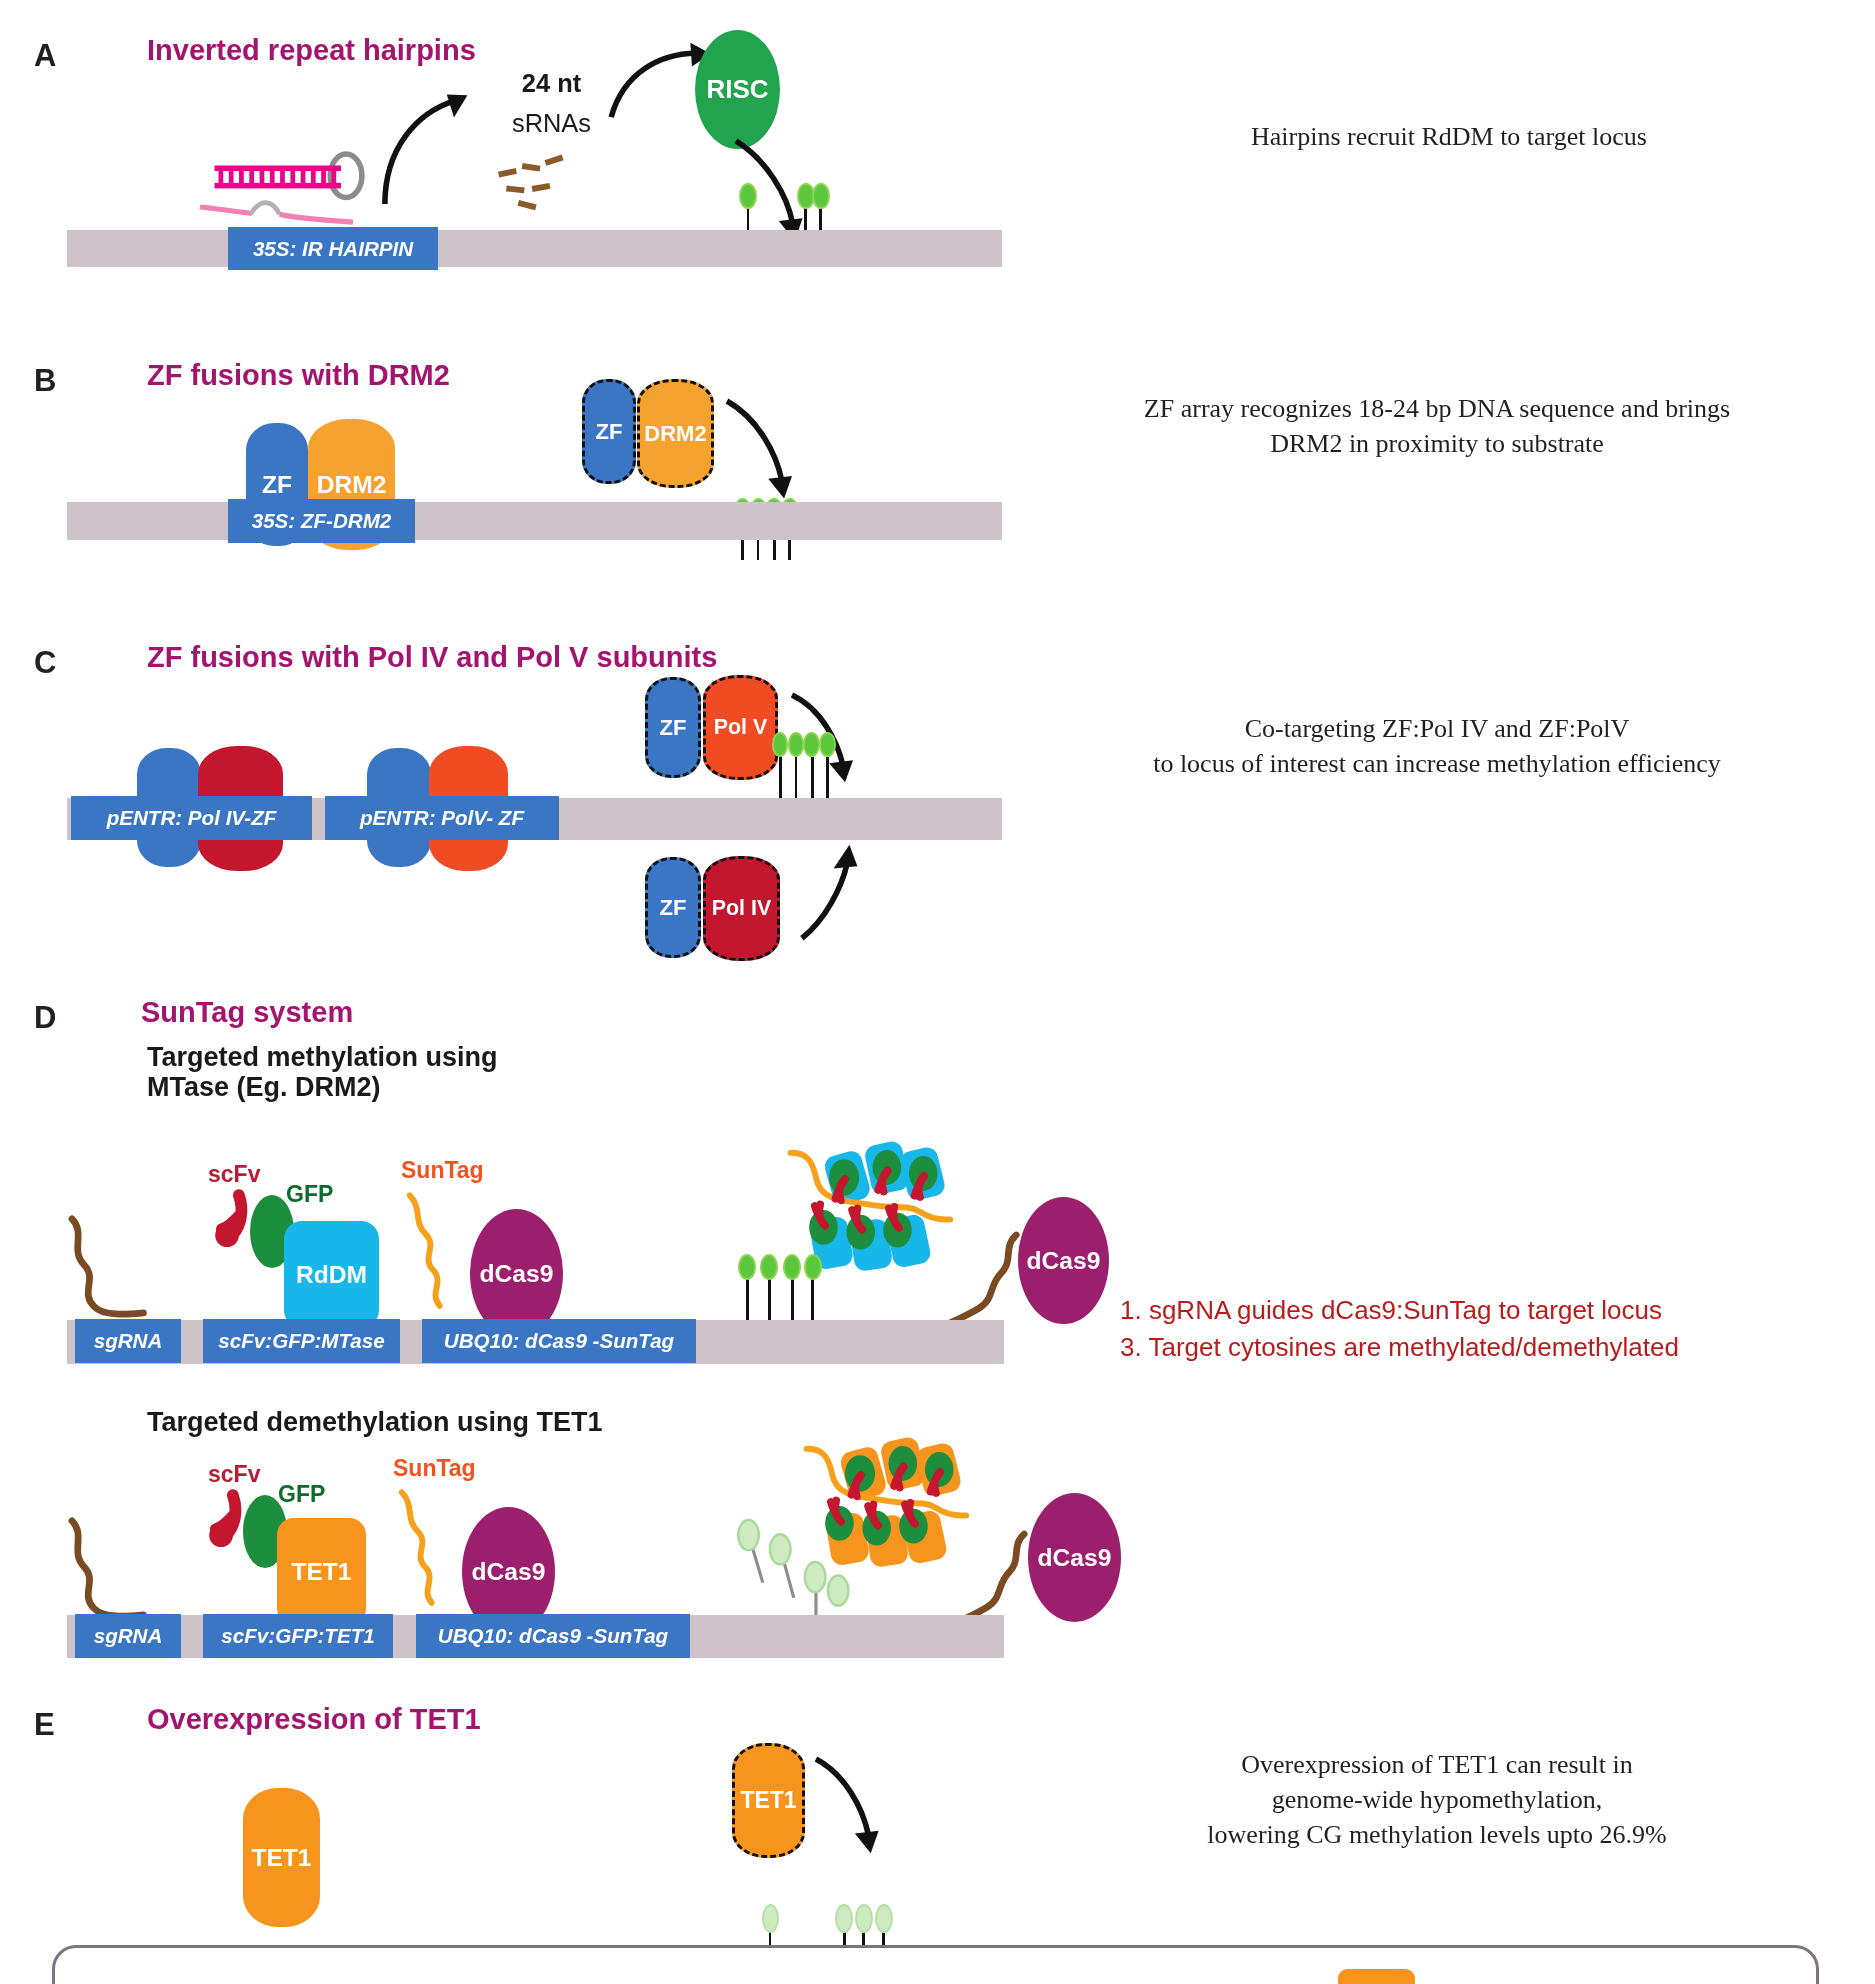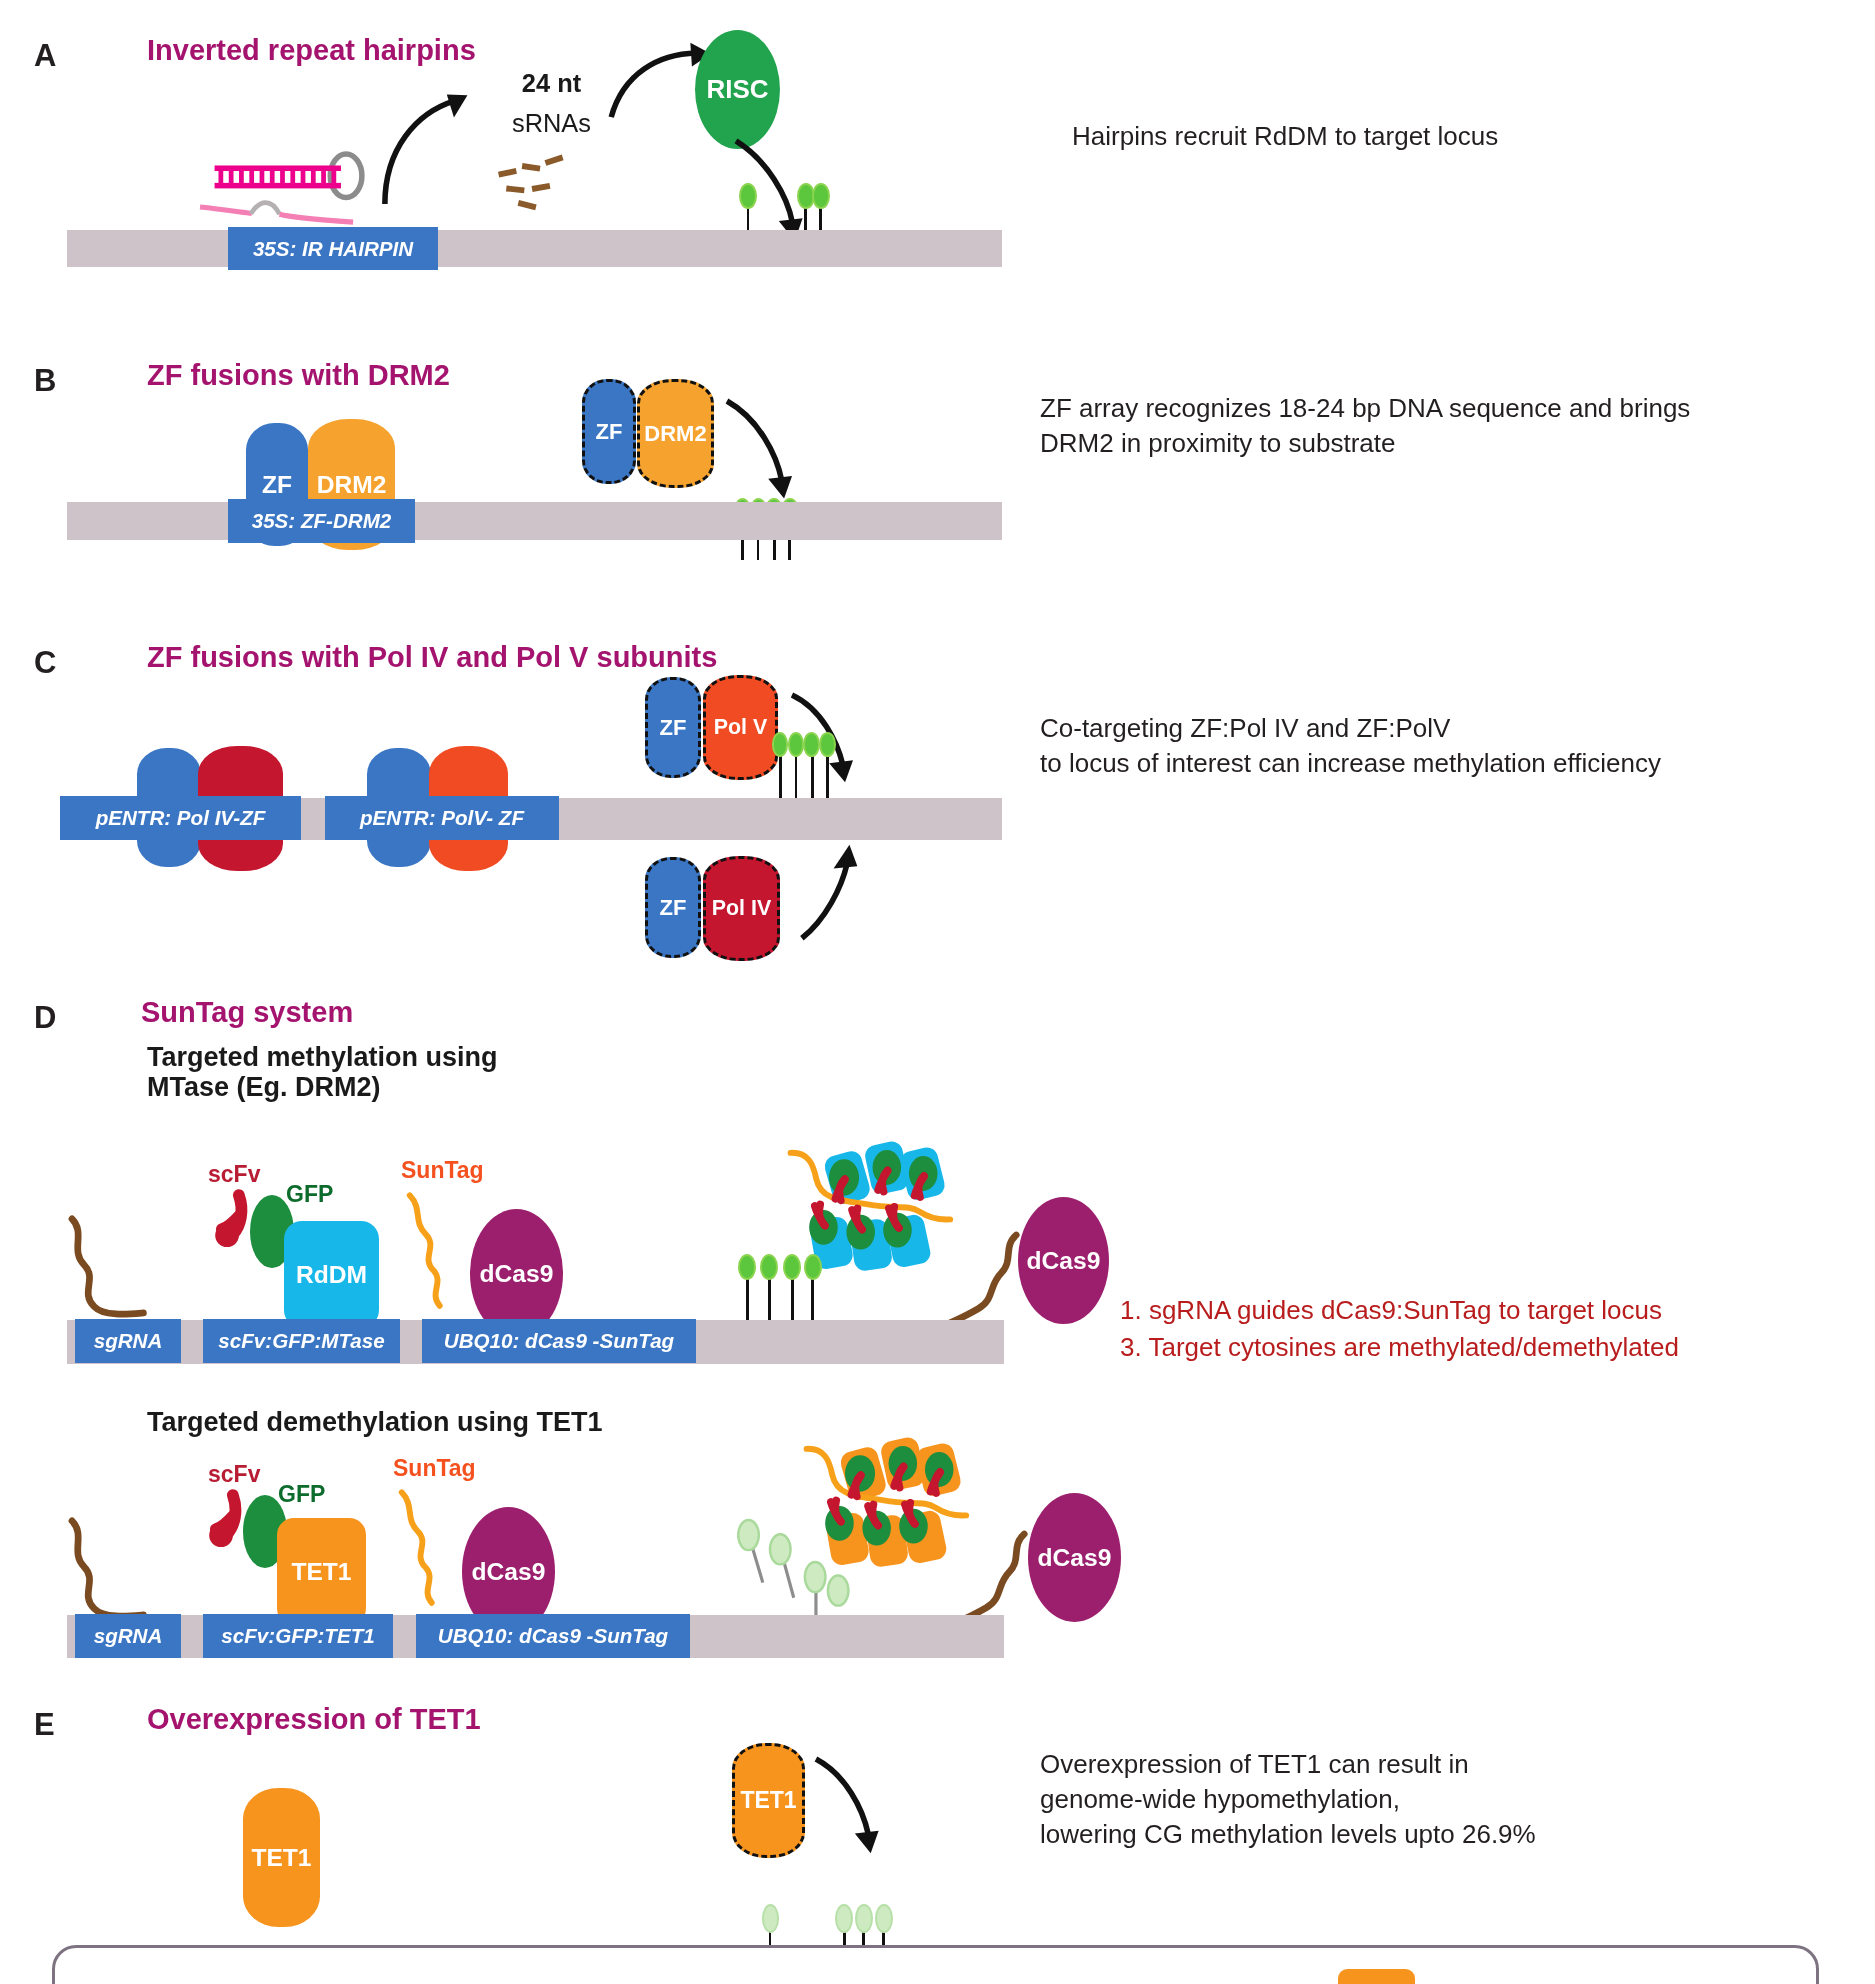--- a/index.html
+++ b/index.html
@@ -19,21 +19,21 @@
   .panel-title {
     font-weight: bold; font-size: 29px; color: #a4146f;
     white-space: nowrap;
   }
   .panel-sub {
     font-weight: bold; font-size: 27px; color: #1a1a1a;
     line-height: 1.12; white-space: pre-line;
   }
   .side-text {
     font-size: 26px; color: #231f20; line-height: 1.35;
-    text-align: left; white-space: pre-line;
+    text-align: center; white-space: pre-line; font-family: Liberation Serif, serif;
   }
   .side-list {
     font-size: 26px; color: #b91c1c; line-height: 1.42;
     text-align: left;
   }
   .side-list div { white-space: nowrap; }
 
   
   .chrom { background: #cec3c9; position:absolute; }
   .gene {
@@ -210,21 +210,21 @@
   <div class="cyt-head" style="left:-2.4px; top:0px; width:16.7px; height:24.6px; background:#5cc63d; border:2.8px solid #8bd44f;"></div>
   <div class="cyt-stem" style="left:20.6px; top:19px; height:47px;"></div>
   <div class="cyt-head" style="left:13.5px; top:0px; width:16.7px; height:24.6px; background:#5cc63d; border:2.8px solid #8bd44f;"></div>
   <div class="cyt-stem" style="left:37px; top:19px; height:47px;"></div>
   <div class="cyt-head" style="left:29px; top:0px; width:16.7px; height:24.6px; background:#5cc63d; border:2.8px solid #8bd44f;"></div>
   <div class="cyt-stem" style="left:52px; top:19px; height:47px;"></div>
   <div class="cyt-head" style="left:45px; top:0px; width:16.7px; height:24.6px; background:#5cc63d; border:2.8px solid #8bd44f;"></div>
 </div>
 
 <div class="chrom" style="left:67px; top:798px; width:935px; height:42px;"></div>
-<div class="gene" style="left:60px; top:796px; width:241px; height:44px;">pENTR: Pol IV-ZF</div>
+<div class="gene" style="left:71px; top:796px; width:241px; height:44px;">pENTR: Pol IV-ZF</div>
 <div class="gene" style="left:325px; top:796px; width:234px; height:44px;">pENTR: PolV- ZF</div>
 
 <div class="abs prot round dashed" style="left:645px; top:857px; width:56px; height:101px; background:#3a76c4; font-size:22px;">
   <span>ZF</span>
 </div>
 <div class="abs prot round dashed" style="left:703px; top:856px; width:77px; height:105px; background:#c4162e; font-size:21.4px;">
   <span>Pol IV</span>
 </div>
 <svg class="abs" style="left:790px; top:840px; width:107px; height:103px;" viewBox="0 0 270 260">
   <path d="M30,248 C90,200 130,120 144,60" stroke="#111" stroke-width="14" fill="none"></path>

